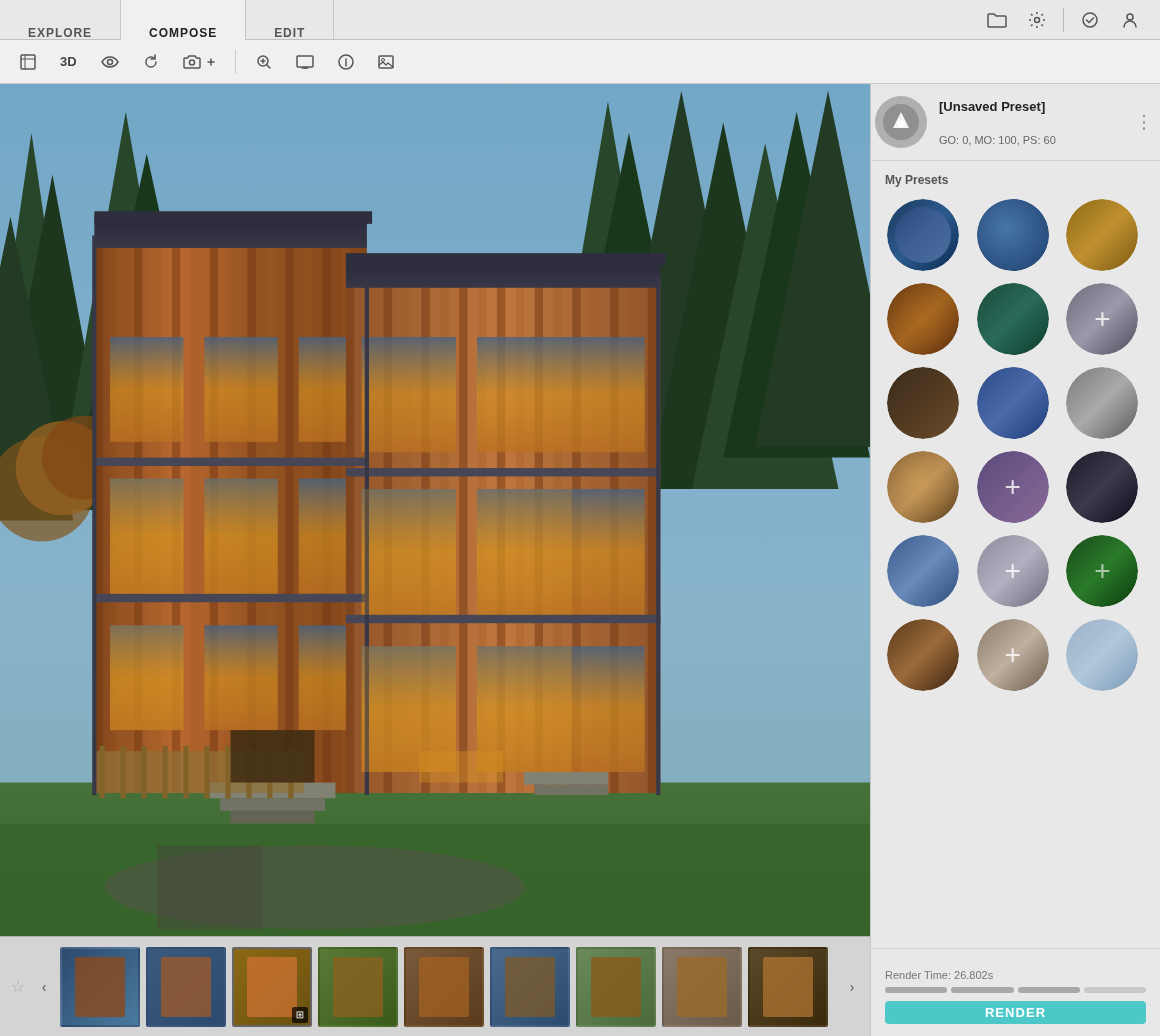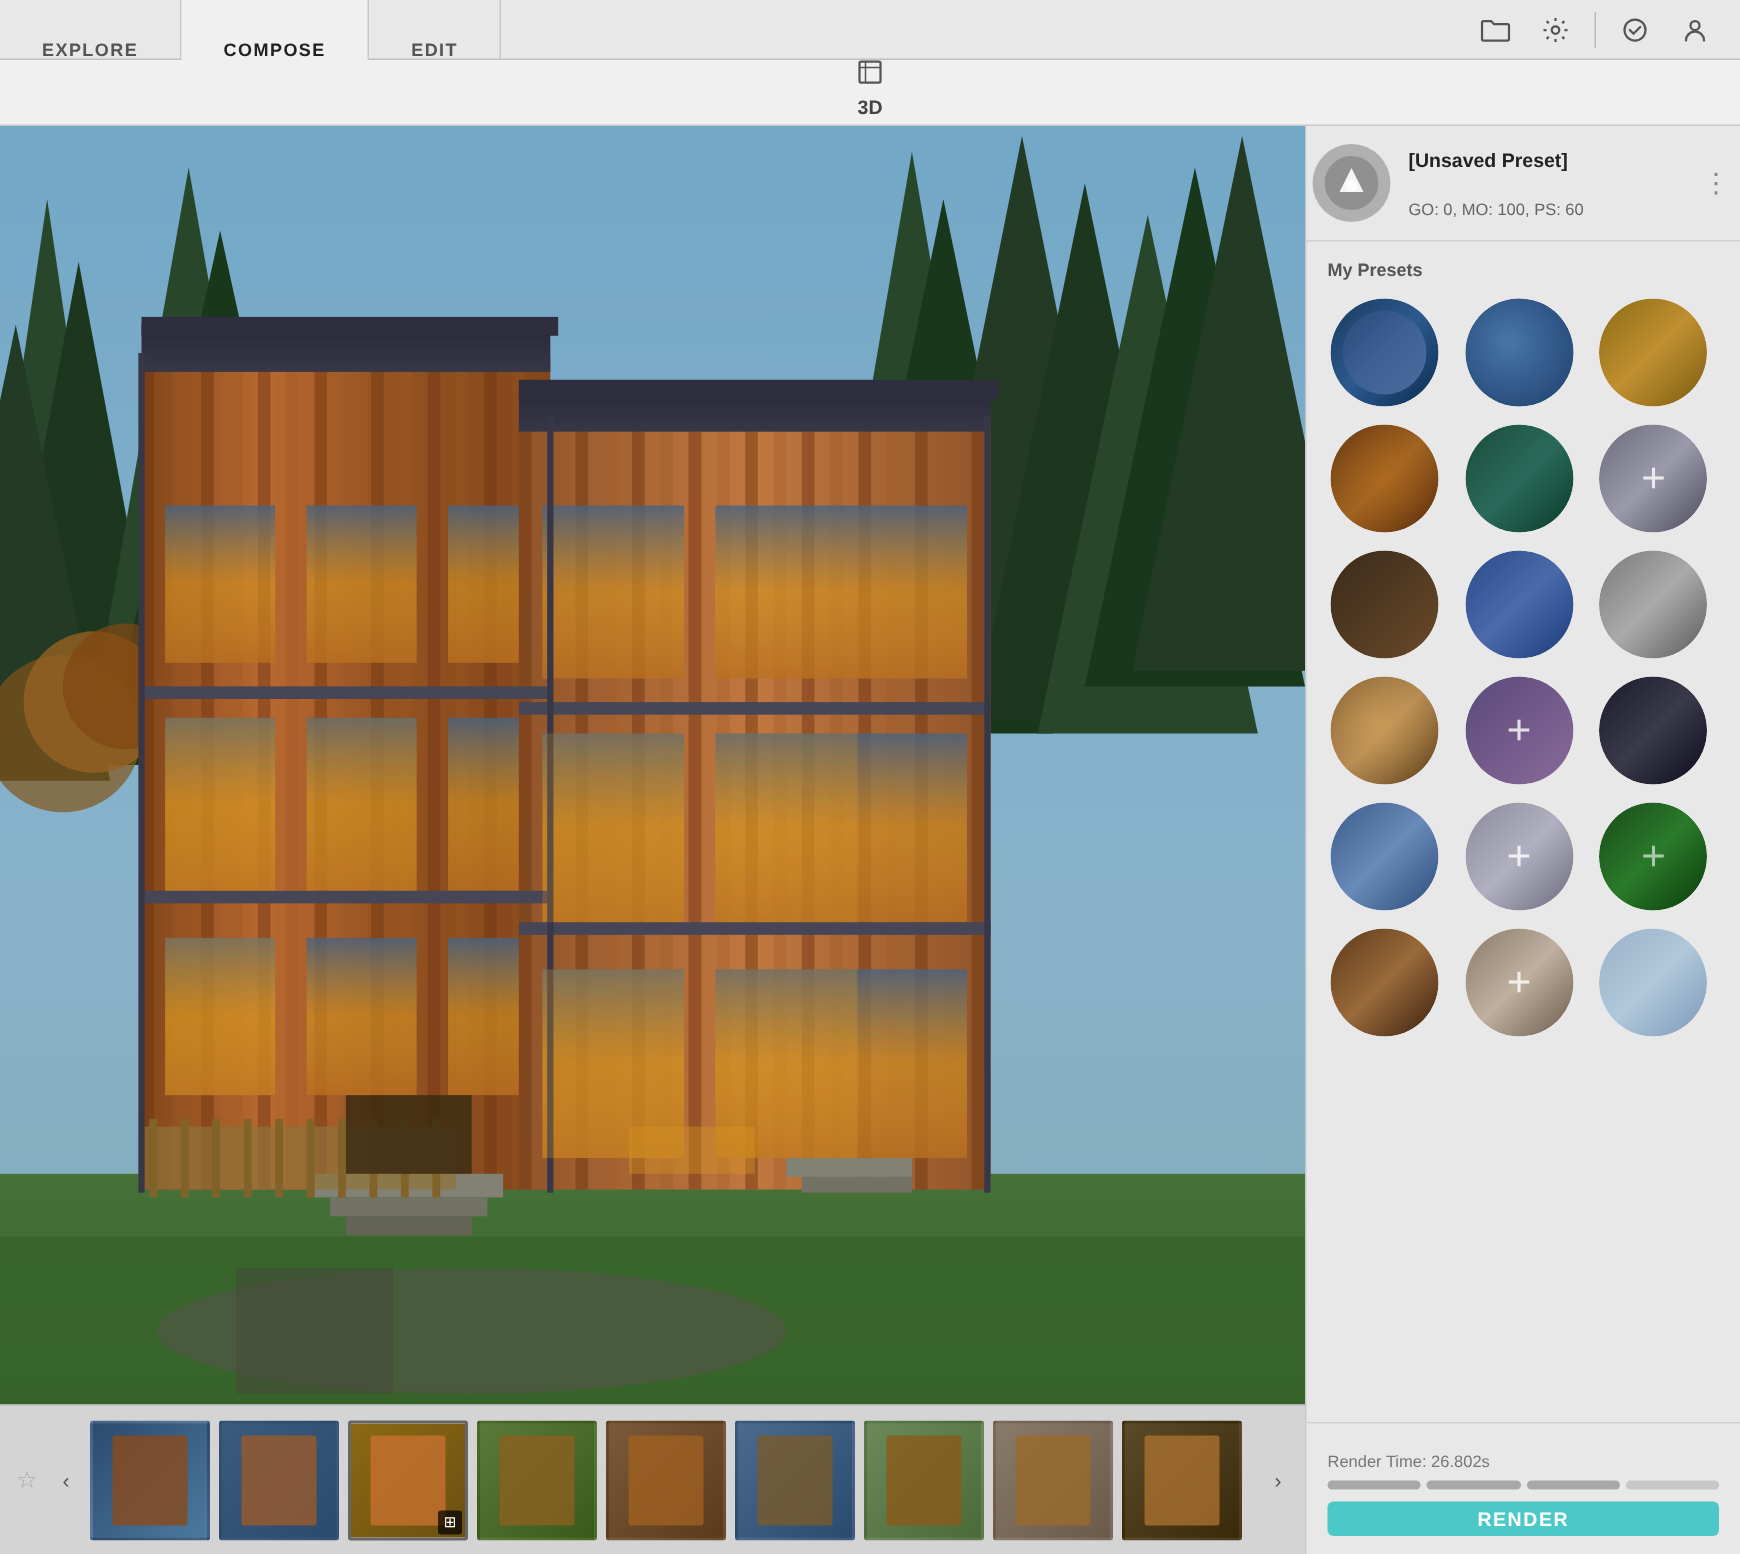--- a/index.html
+++ b/index.html
@@ -64,21 +64,20 @@
     
     .toolbar {
       display: flex;
       align-items: center;
       background: #f0f0f0;
       border-bottom: 1px solid #c8c8c8;
       height: 44px;
       padding: 0 12px;
       gap: 8px;
       flex-shrink: 0;
-      flex-direction: column;
     }
     .toolbar-btn {
       height: 32px;
       padding: 0 8px;
       display: flex;
       align-items: center;
       justify-content: center;
       cursor: pointer;
       color: #444;
       font-size: 13px;

